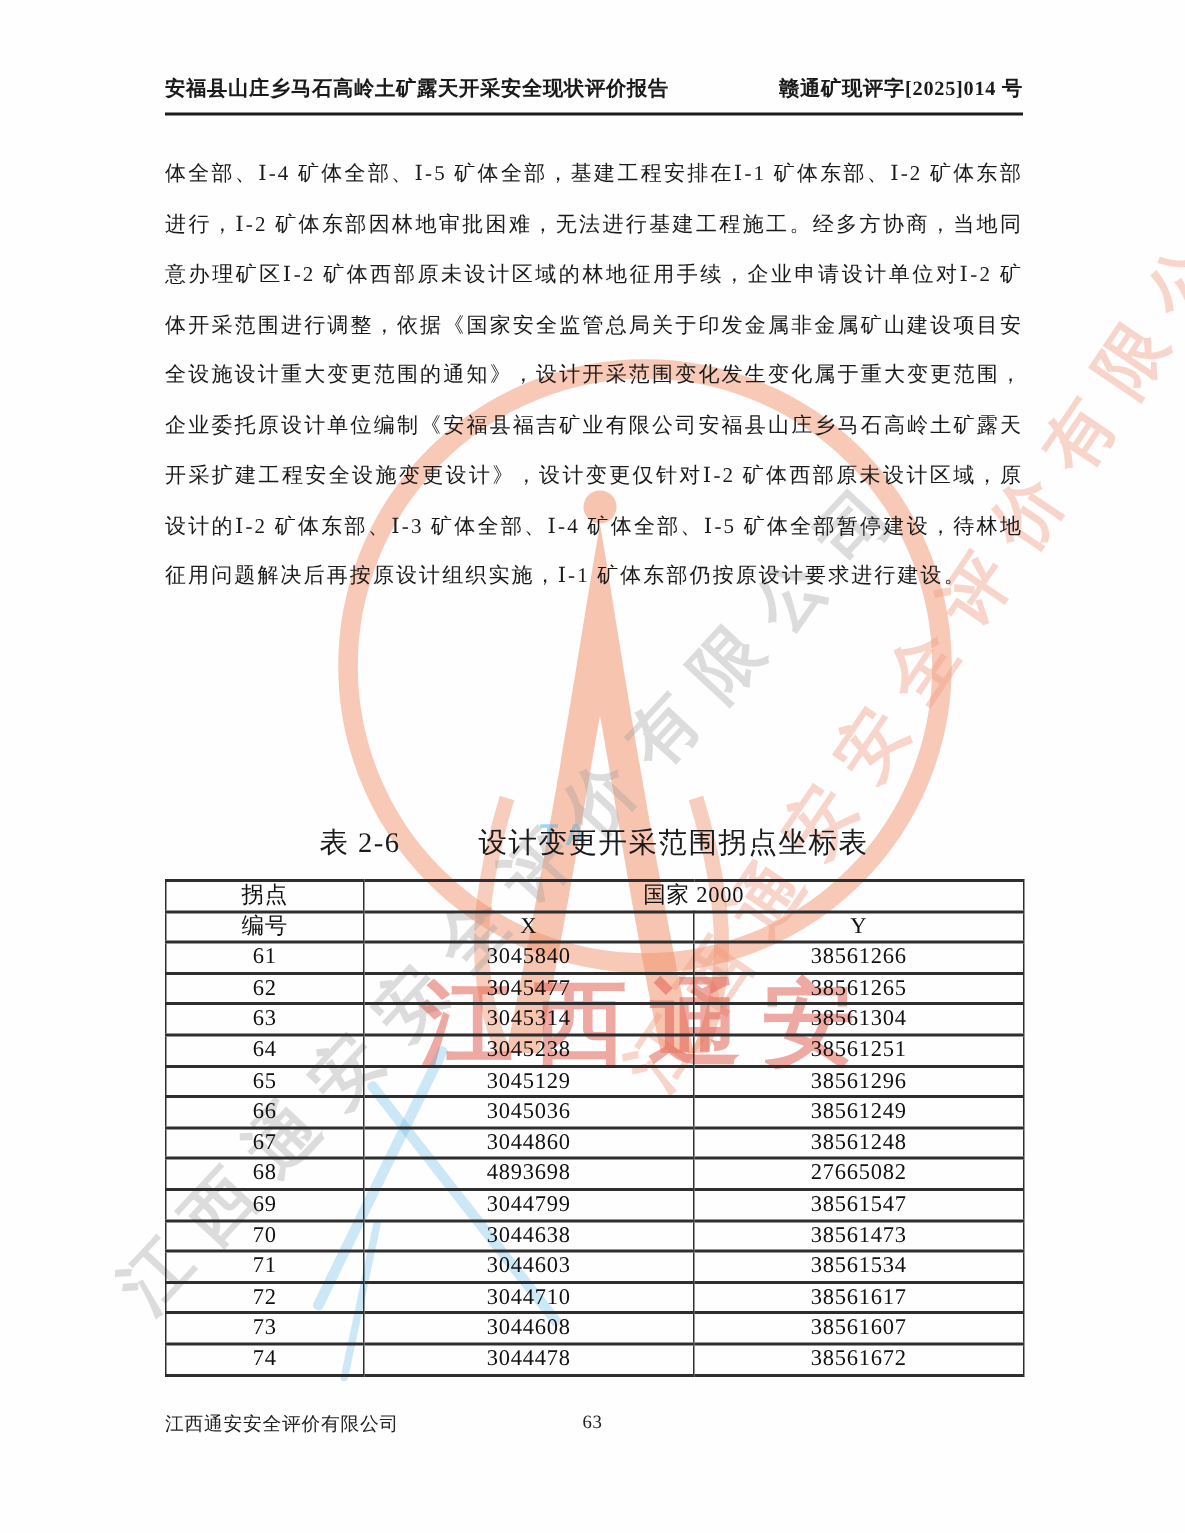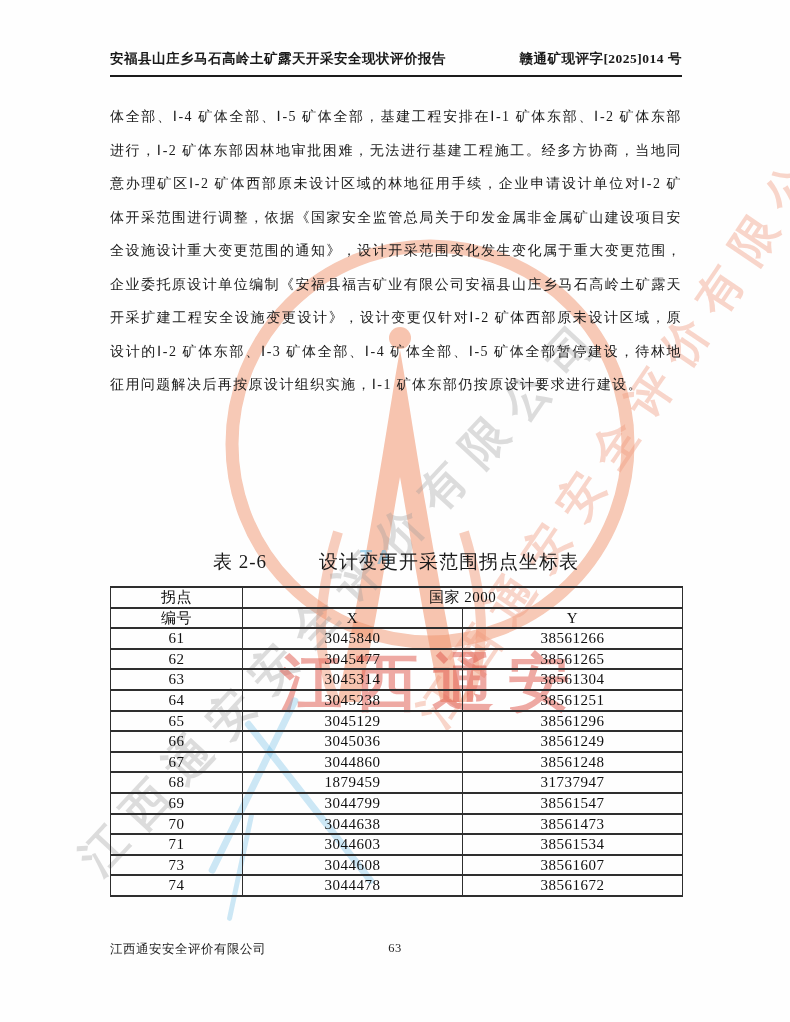--- a/index.html
+++ b/index.html
@@ -30,21 +30,21 @@
   .wm-blue-ta{
     position:absolute;left:360px;top:546px;font-size:20px;font-weight:700;letter-spacing:6px;
     font-family:"Liberation Sans","DejaVu Sans",sans-serif;
     color:var(--c-blue,#5ab4e0);opacity:.55;
   }
   .wm-stroke{position:absolute;background:var(--c-blue,#5ab4e0);opacity:.3;border-radius:3px;}
   .wm-s1{left:250px;top:688px;width:7px;height:195px;transform:rotate(26deg);}
   .wm-s2{left:306px;top:700px;width:7px;height:205px;transform:rotate(-38deg);}
   .wm-s3{left:238px;top:812px;width:5px;height:110px;transform:rotate(12deg);}
   
-  .content{position:absolute;inset:0;z-index:1;font-family:Liberation Serif, serif;}
+  .content{position:absolute;inset:0;z-index:1;}
   .header{
     position:absolute;left:110px;width:572px;top:50px;
     display:flex;justify-content:space-between;align-items:baseline;
     font-size:13.5px;font-weight:700;letter-spacing:.5px;
   }
   .hrule{position:absolute;left:110px;width:572px;top:75px;height:2px;background:#1c1c1c;}
   .body-text{
     position:absolute;left:110px;width:572px;top:100px;
     font-size:14px;line-height:33.5px;letter-spacing:1.4px;text-align:justify;
   }
@@ -160,39 +160,44 @@
             <td>3045036</td>
             <td>38561249</td>
           </tr>
           <tr>
             <td>67</td>
             <td>3044860</td>
             <td>38561248</td>
           </tr>
           <tr>
             <td>68</td>
-            <td>1879459</td>
-            <td>31737947</td>
+            <td>4893698</td>
+            <td>27665082</td>
           </tr>
           <tr>
             <td>69</td>
             <td>3044799</td>
             <td>38561547</td>
           </tr>
           <tr>
             <td>70</td>
             <td>3044638</td>
             <td>38561473</td>
           </tr>
           <tr>
             <td>71</td>
             <td>3044603</td>
             <td>38561534</td>
           </tr>
           <tr>
+            <td>72</td>
+            <td>3044710</td>
+            <td>38561617</td>
+          </tr>
+          <tr>
             <td>73</td>
             <td>3044608</td>
             <td>38561607</td>
           </tr>
           <tr>
             <td>74</td>
             <td>3044478</td>
             <td>38561672</td>
           </tr>
         </tbody>

